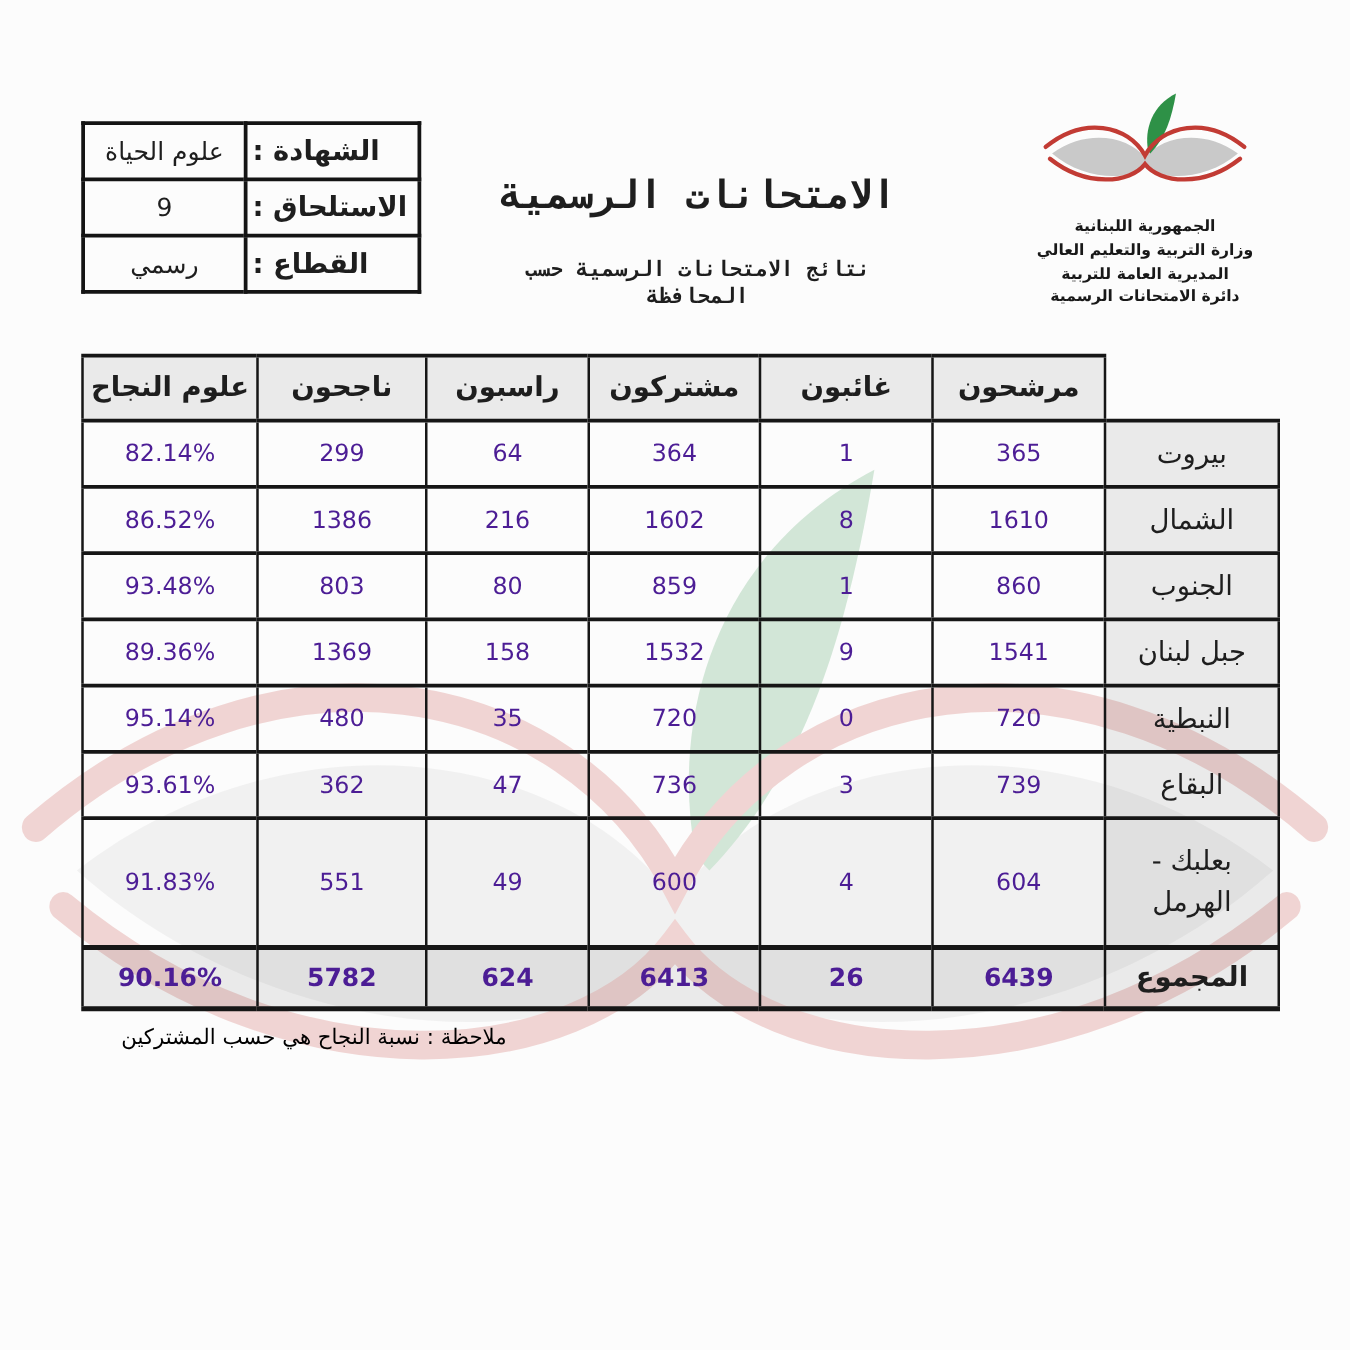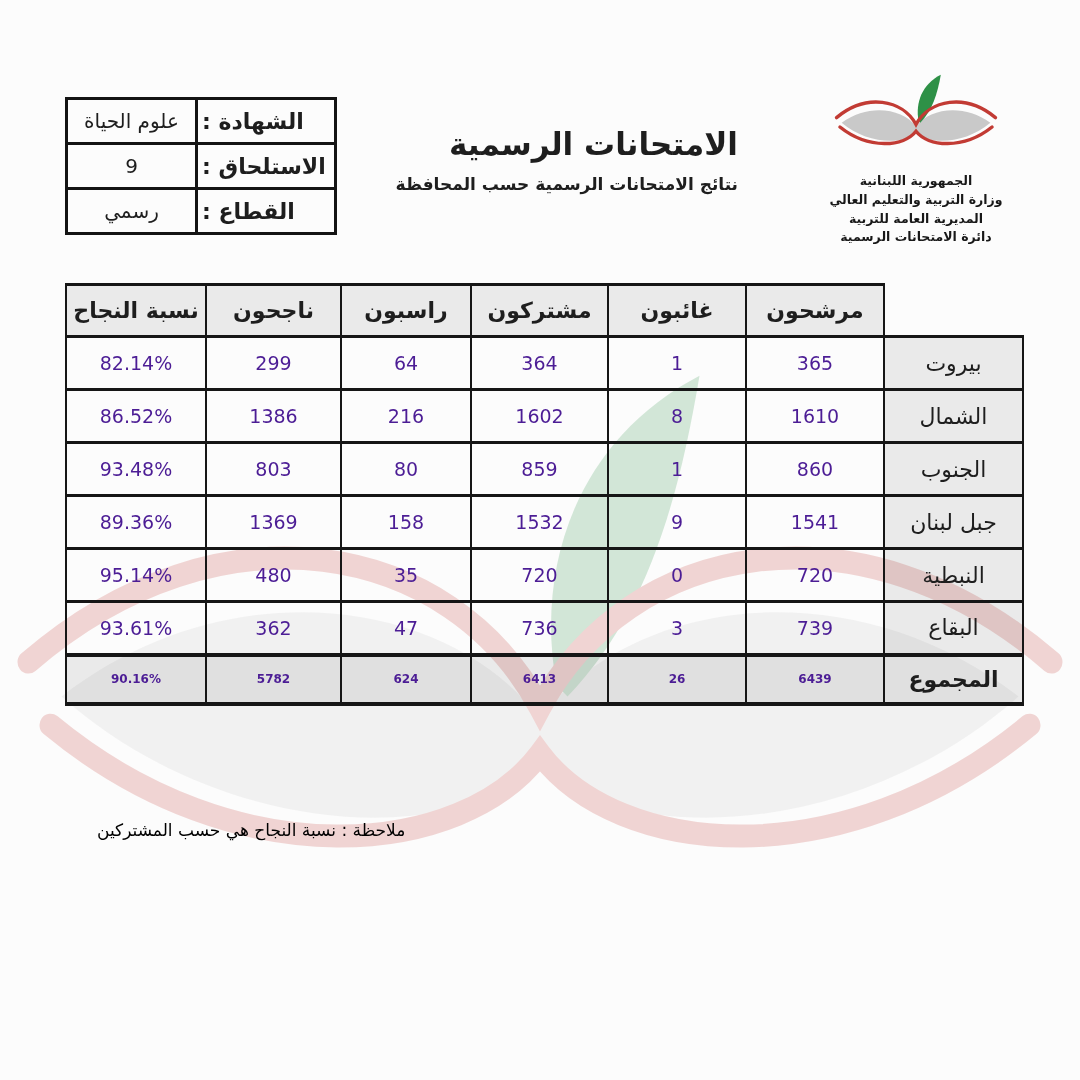--- a/index.html
+++ b/index.html
@@ -24,26 +24,26 @@
   
   .logo-block {
     position:absolute; top:74px; right:54px; width:220px;
     text-align:center;
   }
   .logo-svg { width:180px; height:94px; display:block; margin:0 auto 4px; }
   .logo-lines { font-size:12.5px; font-weight:bold; line-height:1.5; color:#181818; direction:rtl; }
 
   
   .title-block {
-    position:absolute; top:126px; left:378px; width:360px;
-    direction:rtl;
+    position:absolute; top:138px; left:378px; width:360px;
+    text-align:center; direction:rtl;font-family:Liberation Mono, monospace;
   }
   .doc-title { font-size:31px; font-weight:bold; margin:0; letter-spacing:0; }
   .doc-subtitle { font-size:21px; font-weight:bold; margin:15px 0 0; }
-  .doc-subsubtitle { font-size:17px; font-weight:600; margin:12px 0 0; }
+  .doc-subsubtitle { font-size:17px; font-weight:600; margin:30px 0 0; }
 
   
   .info-table {
     position:absolute; left:65px; top:97px;
     border-collapse:collapse; direction:rtl;
   }
   .info-table td { border:3px solid #141414; height:45px; }
   .info-label { width:112px; font-weight:bold; font-size:22px; text-align:left; padding:0 8px 0 4px; white-space:nowrap; }
   .info-value { width:130px; text-align:center; font-size:20px; }
 
@@ -67,21 +67,21 @@
   .row-data    { height:53px; }
   .row-tall    { height:103px; }
   .row-total   { height:49px; }
   .rowlabel {
     background:rgba(10,10,10,0.075);
     font-size:22px; font-weight:500;
     white-space:pre-line; line-height:1.5;
   }
   .num { font-size:19px; direction:ltr; color:#4c1d95; }
   .row-total td { font-weight:bold; background:rgba(10,10,10,0.075); border-top-width:4px; border-bottom-width:4px; }
-  .row-total .num { font-size:12px;text-align:center; }
+  .row-total .num { font-size:20px;text-align:center; }
   .row-total .rowlabel { font-weight:bold; }
 
   
   .note {
     position:absolute; left:97px; top:820px;
     direction:rtl; font-size:17px; font-weight:500; color:#000000;
     white-space:nowrap;
   }
 </style>
 </head>
@@ -142,21 +142,21 @@
       <col style="width:140px">
   </colgroup>
   <tbody>
       <tr class="row-head">
     <th class="ghost"></th>
     <th>مرشحون</th>
     <th>غائبون</th>
     <th>مشتركون</th>
     <th>راسبون</th>
     <th>ناجحون</th>
-    <th>نسبة النجاح</th>
+    <th>علوم النجاح</th>
   </tr>
 
   <tr class="row-data">
     <td class="rowlabel">بيروت</td>
     <td class="num">365</td>
     <td class="num">1</td>
     <td class="num">364</td>
     <td class="num">64</td>
     <td class="num">299</td>
     <td class="num">82.14%</td>
@@ -205,20 +205,30 @@
   <tr class="row-data">
     <td class="rowlabel">البقاع</td>
     <td class="num">739</td>
     <td class="num">3</td>
     <td class="num">736</td>
     <td class="num">47</td>
     <td class="num">362</td>
     <td class="num">93.61%</td>
   </tr>
 
+  <tr class="row-tall">
+    <td class="rowlabel">بعلبك -
+الهرمل</td>
+    <td class="num">604</td>
+    <td class="num">4</td>
+    <td class="num">600</td>
+    <td class="num">49</td>
+    <td class="num">551</td>
+    <td class="num">91.83%</td>
+  </tr>
 
   <tr class="row-total">
     <td class="rowlabel">المجموع</td>
     <td class="num">6439</td>
     <td class="num">26</td>
     <td class="num">6413</td>
     <td class="num">624</td>
     <td class="num">5782</td>
     <td class="num">90.16%</td>
   </tr>

